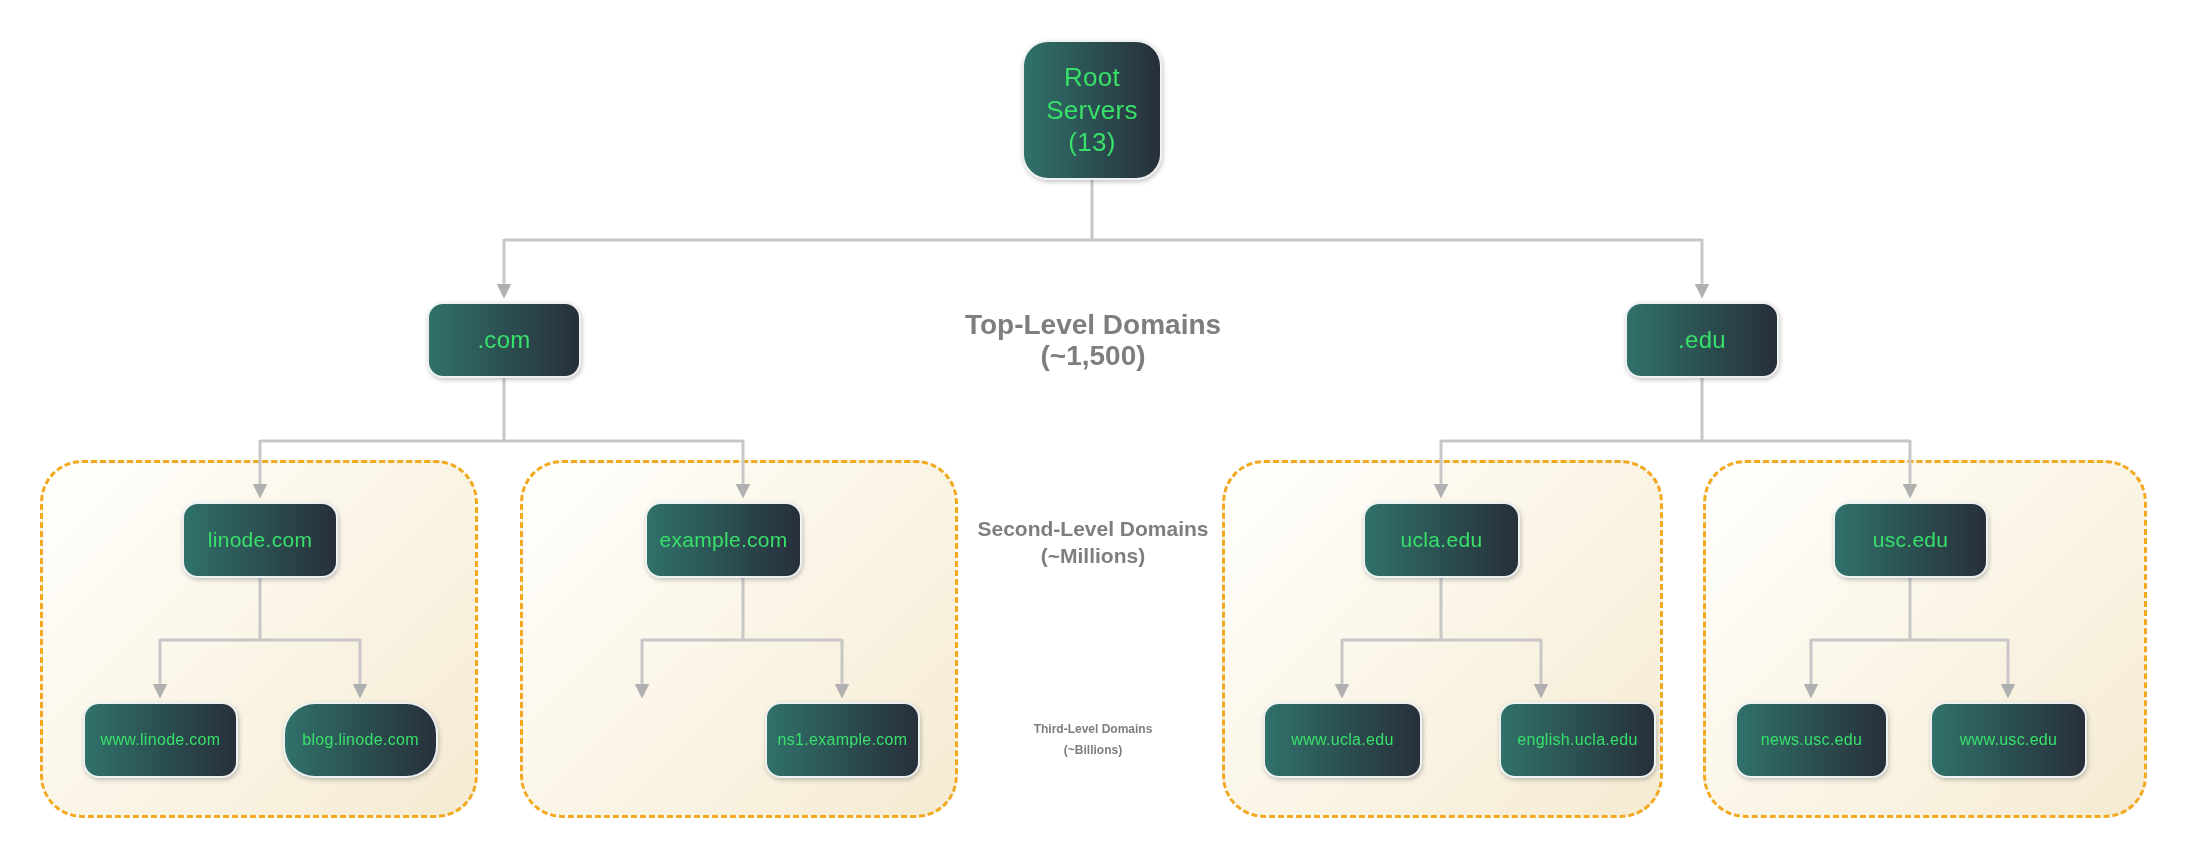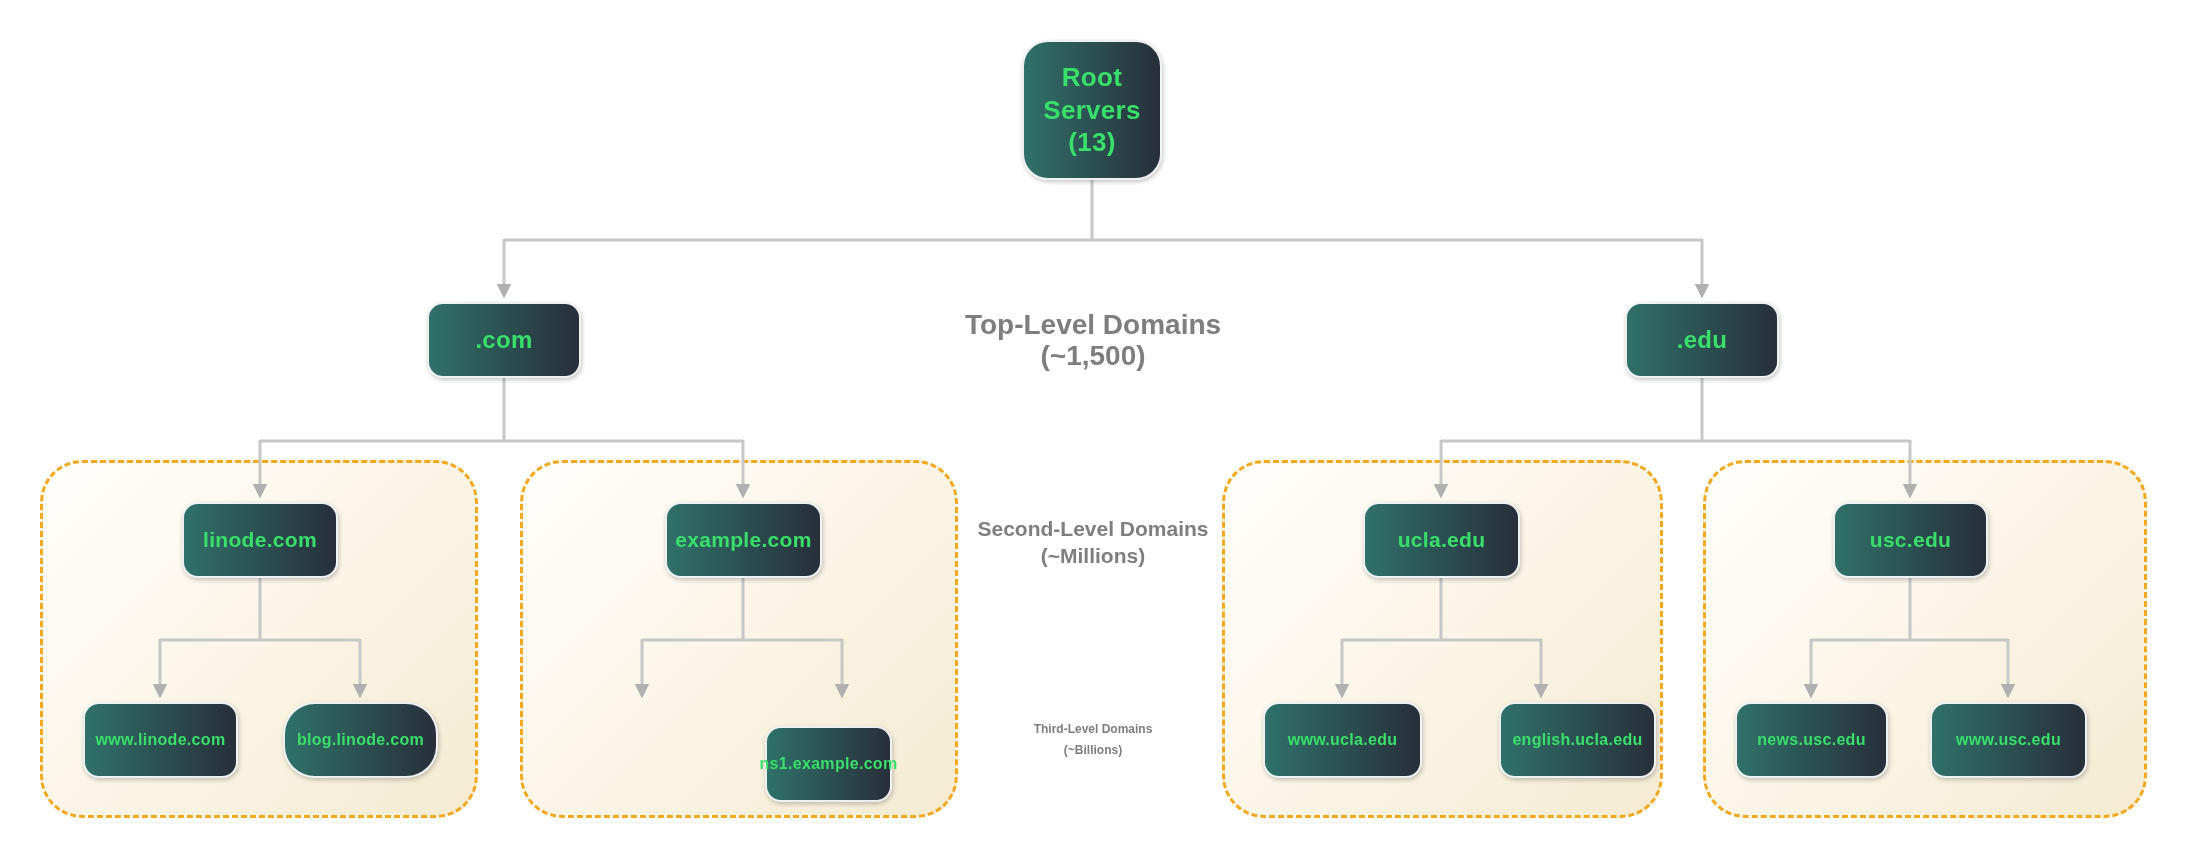--- a/index.html
+++ b/index.html
@@ -33,21 +33,21 @@
   .edges{
     position:absolute;left:0;top:0;z-index:2;
   }
   .edge{stroke:var(--edge-line);stroke-width:3;fill:none;}
   .arrowhead{fill:var(--edge-arrow);}
   .node{
     position:absolute;
     display:flex;align-items:center;justify-content:center;
     background:linear-gradient(90deg,var(--node-gradient-start) 0%,var(--node-gradient-end) 100%);
     color:var(--node-text-green);
-    font-weight:bold;
+    font-weight:normal;
     text-align:center;
     border:2px solid rgba(255,255,255,0.92);
     border-radius:16px;
     box-shadow:1px 2px 4px rgba(90,90,90,0.35);
     box-sizing:border-box;
     letter-spacing:0.3px;
     z-index:3;
     line-height:1.25;
     padding:21px 6px;
   }
@@ -115,27 +115,27 @@
     <path class="edge" d="M1811 639 L1811 694" marker-end="url(#arrow)"></path>
     <path class="edge" d="M2008 639 L2008 694" marker-end="url(#arrow)"></path>
   </svg>
 
   <div class="node root" style="left:1022px;top:40px;width:140px;height:140px;">Root Servers (13)</div>
 
   <div class="node lvl1" style="left:427px;top:302px;width:154px;height:76px;">.com</div>
   <div class="node lvl1" style="left:1625px;top:302px;width:154px;height:76px;">.edu</div>
 
   <div class="node lvl2" style="left:182px;top:502px;width:156px;height:76px;">linode.com</div>
-  <div class="node lvl2" style="left:665px;top:502px;width:157px;height:76px;">example.com</div>
+  <div class="node lvl2" style="left:645px;top:502px;width:157px;height:76px;">example.com</div>
   <div class="node lvl2" style="left:1363px;top:502px;width:157px;height:76px;">ucla.edu</div>
   <div class="node lvl2" style="left:1833px;top:502px;width:155px;height:76px;">usc.edu</div>
 
   <div class="node lvl3" style="left:83px;top:702px;width:155px;height:76px;">www.linode.com</div>
   <div class="node lvl3" style="left:283px;top:702px;width:155px;height:76px;border-radius:32px;">blog.linode.com</div>
-  <div class="node lvl3" style="left:765px;top:702px;width:127px;height:76px;margin-top:24px;">ns1.example.com</div>
+  <div class="node lvl3" style="left:765px;top:702px;width:155px;height:76px;">ns1.example.com</div>
   <div class="node lvl3" style="left:1263px;top:702px;width:159px;height:76px;">www.ucla.edu</div>
   <div class="node lvl3" style="left:1463px;top:702px;width:157px;height:76px;margin-left:36px;">english.ucla.edu</div>
   <div class="node lvl3" style="left:1735px;top:702px;width:153px;height:76px;">news.usc.edu</div>
   <div class="node lvl3" style="left:1930px;top:702px;width:157px;height:76px;">www.usc.edu</div>
 
   <div class="level-label tld">
     <div>Top-Level Domains</div>
     <div>(~1,500)</div>
   </div>
   <div class="level-label sld">

